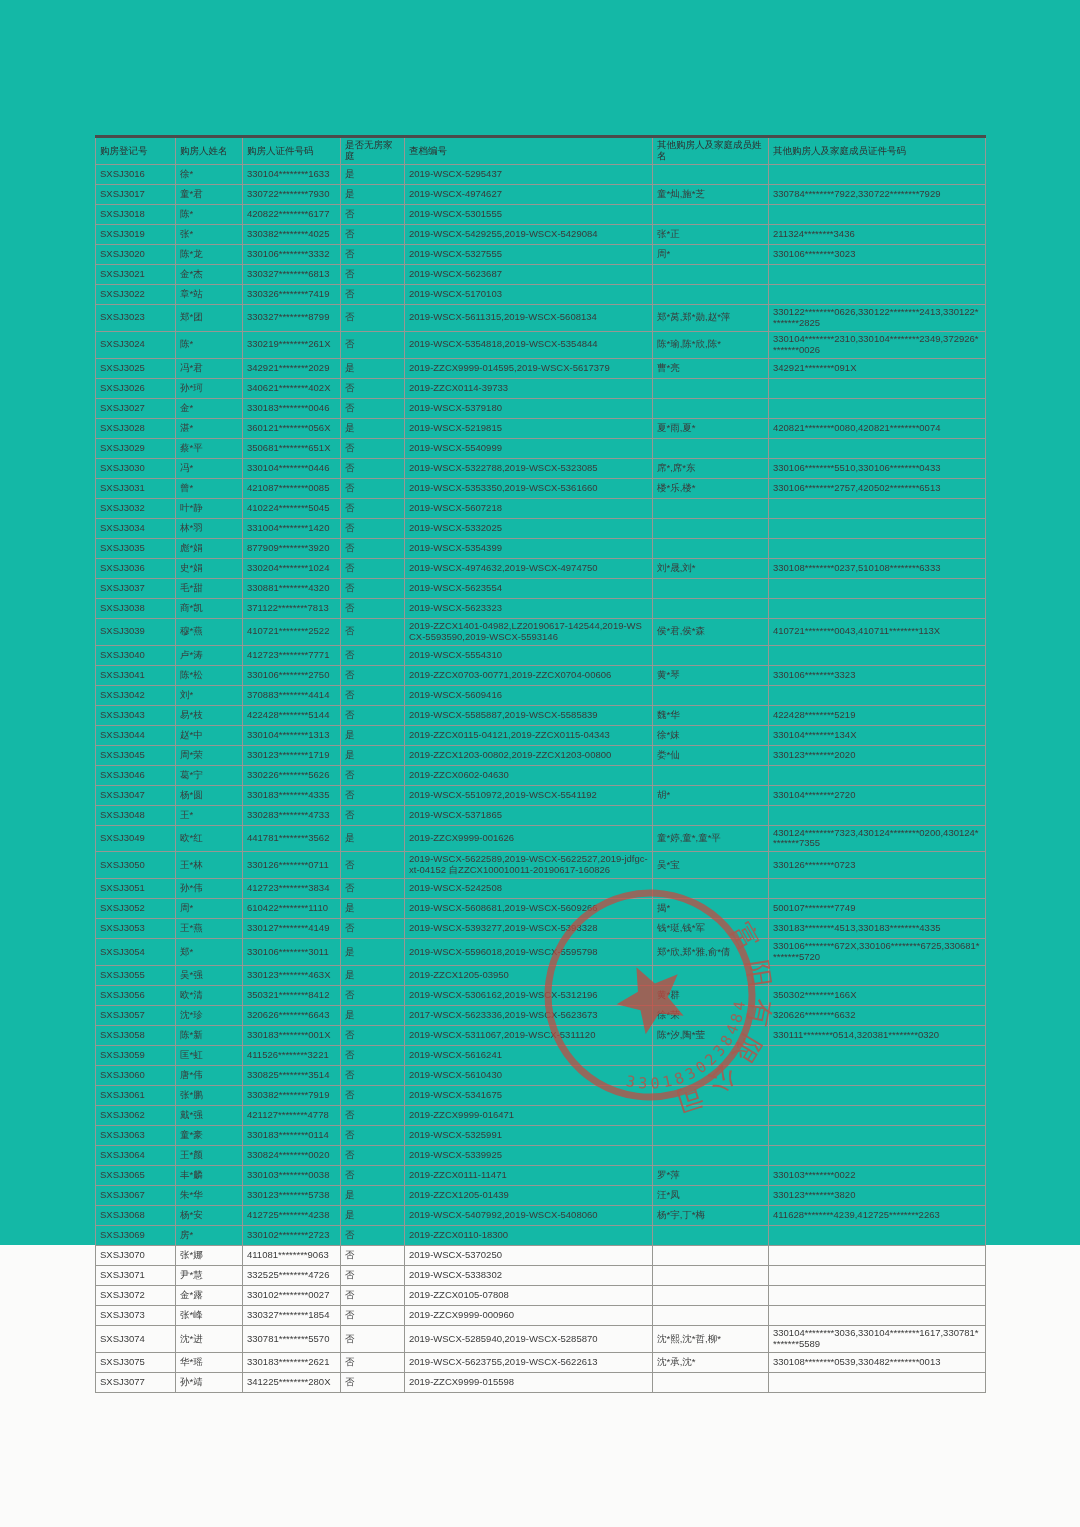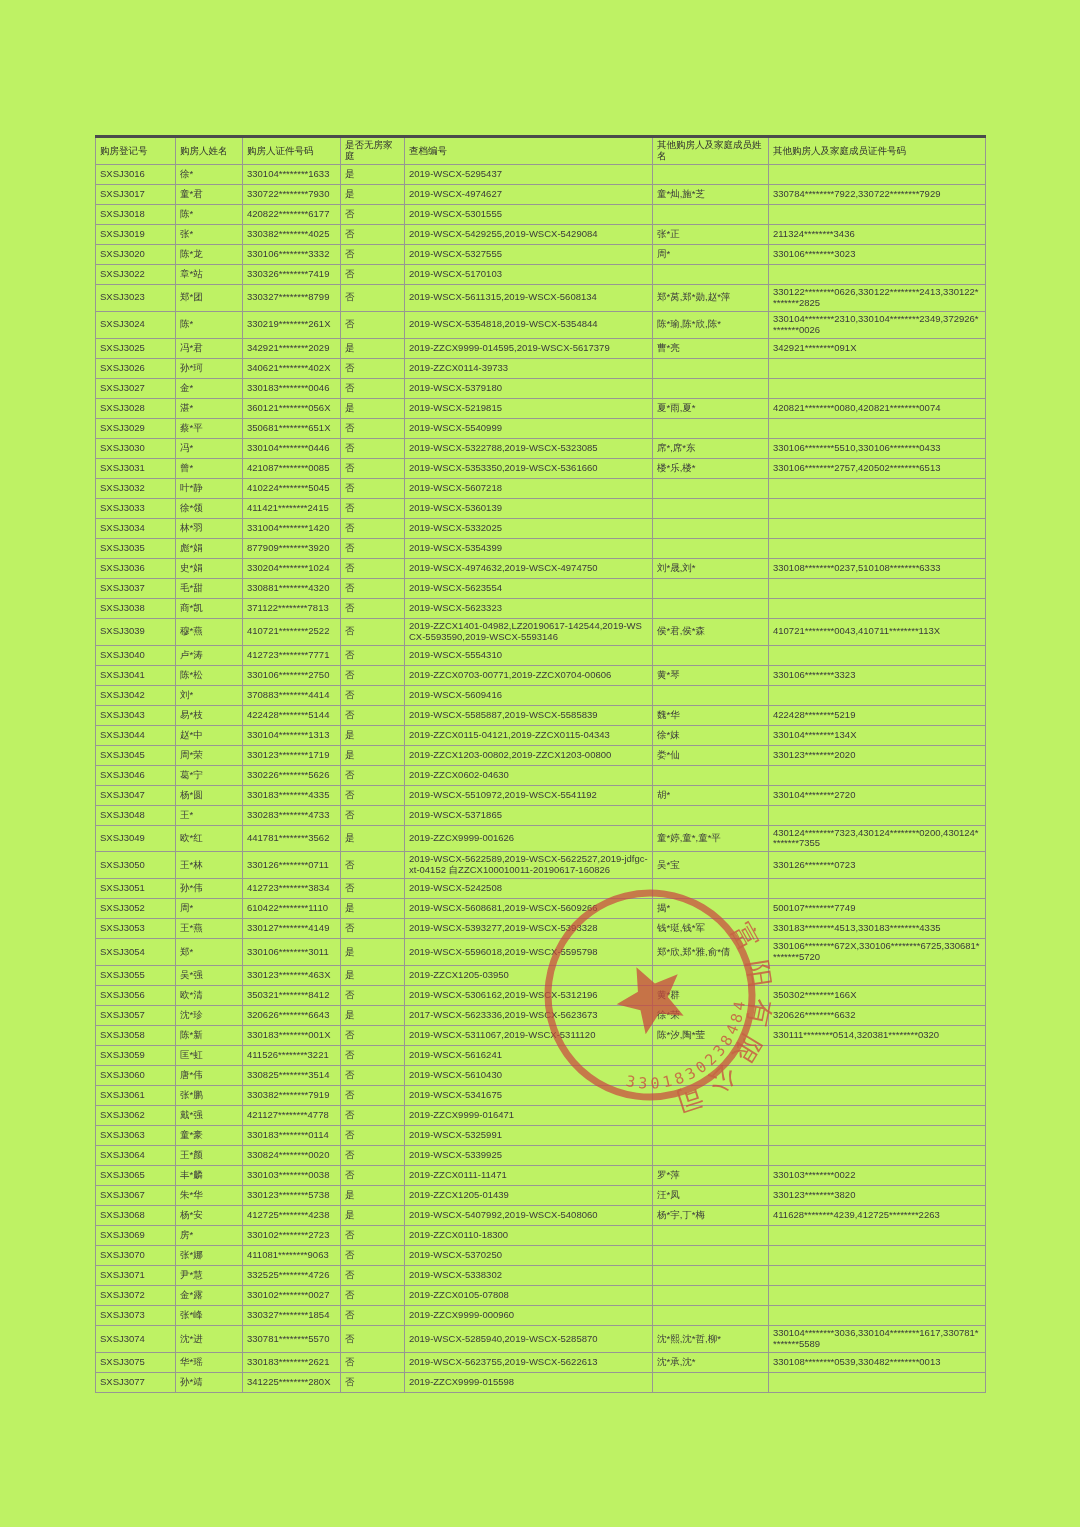--- a/index.html
+++ b/index.html
@@ -2,21 +2,21 @@
 <html><head>
 <meta charset="utf-8">
 <style>
   html,body{margin:0;padding:0;}
   body{
     width:1080px;height:1527px;position:relative;
     background:#fbfbfa;
     font-family:"Liberation Sans","DejaVu Sans",sans-serif;
     color:#2e2e2e;
   }
-  .sheet{position:absolute;left:0;top:0;width:1080px;height:1527px;background:#bef264;}
+  .sheet{position:absolute;left:0;top:0;width:1080px;height:1245px;background:#14b8a6;}
   table.reg{
     position:absolute;left:95px;top:135px;width:890px;
     border-collapse:collapse;table-layout:fixed;
     font-size:9.5px;line-height:1.15;
   }
   table.reg{border:1px solid #8d8d8d;border-top:3px solid #4b4b4b;}
   table.reg th,table.reg td{
     border:1px solid #979792;
     padding:2px 4px;vertical-align:middle;text-align:left;
     word-break:break-all;overflow:hidden;
@@ -99,20 +99,29 @@
         <tr>
           <td>SXSJ3020</td>
           <td>陈*龙</td>
           <td>330106********3332</td>
           <td>否</td>
           <td>2019-WSCX-5327555</td>
           <td>周*</td>
           <td>330106********3023</td>
         </tr>
         <tr>
+          <td>SXSJ3021</td>
+          <td>金*杰</td>
+          <td>330327********6813</td>
+          <td>否</td>
+          <td>2019-WSCX-5623687</td>
+          <td></td>
+          <td></td>
+        </tr>
+        <tr>
           <td>SXSJ3022</td>
           <td>章*站</td>
           <td>330326********7419</td>
           <td>否</td>
           <td>2019-WSCX-5170103</td>
           <td></td>
           <td></td>
         </tr>
         <tr>
           <td>SXSJ3023</td>
@@ -194,29 +203,20 @@
           <td>2019-WSCX-5353350,2019-WSCX-5361660</td>
           <td>楼*乐,楼*</td>
           <td>330106********2757,420502********6513</td>
         </tr>
         <tr>
           <td>SXSJ3032</td>
           <td>叶*静</td>
           <td>410224********5045</td>
           <td>否</td>
           <td>2019-WSCX-5607218</td>
-          <td></td>
-          <td></td>
-        </tr>
-        <tr>
-          <td>SXSJ3033</td>
-          <td>徐*领</td>
-          <td>411421********2415</td>
-          <td>否</td>
-          <td>2019-WSCX-5360139</td>
           <td></td>
           <td></td>
         </tr>
         <tr>
           <td>SXSJ3034</td>
           <td>林*羽</td>
           <td>331004********1420</td>
           <td>否</td>
           <td>2019-WSCX-5332025</td>
           <td></td>

